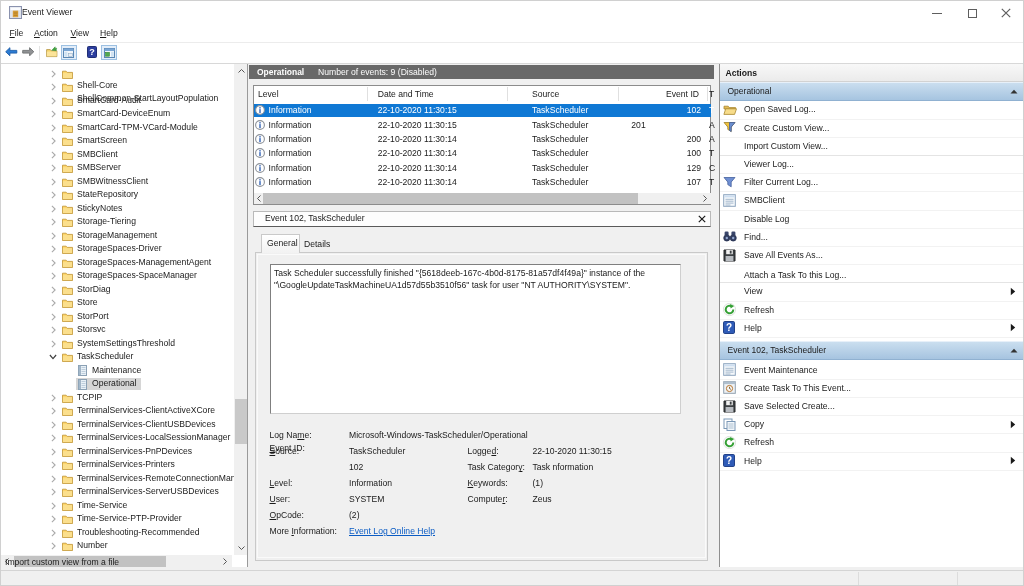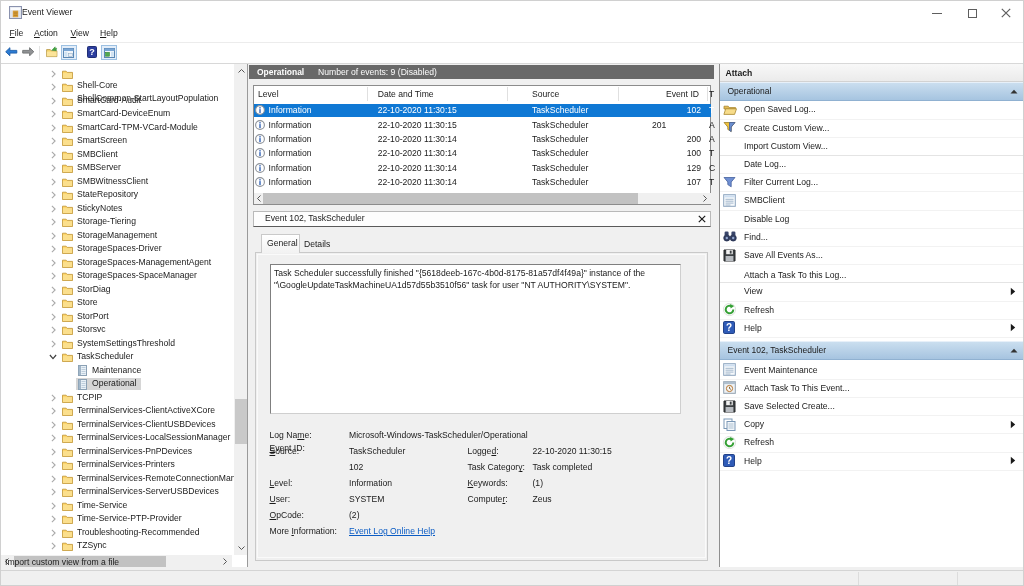--- a/index.html
+++ b/index.html
@@ -346,21 +346,21 @@
         <path d="M0.9 4.1 H10.1 V9.1 H0.9 Z" fill="#fbdf8d"></path>
       </svg>
 <div class="txt" style="left:76px;top:461.65px;line-height:13.5px">Troubleshooting-Recommended</div>
 <svg style="position:absolute;left:50px;top:478.0px" width="5" height="8" viewBox="0 0 5 8">
         <path d="M0.9 0.9 L4.1 4 L0.9 7.1" stroke="#a9a9a9" stroke-width="1.1" fill="none"></path>
       </svg>
 <svg style="position:absolute;left:61px;top:477.1px" width="11" height="10" viewBox="0 0 11 10">
         <path d="M0.5 2.2 H4.1 L5.2 3.4 H10.5 V9.5 H0.5 Z" fill="#ffd567" stroke="#c49b3f" stroke-width="0.9"></path>
         <path d="M0.9 4.1 H10.1 V9.1 H0.9 Z" fill="#fbdf8d"></path>
       </svg>
-<div class="txt" style="left:76px;top:475.15px;line-height:13.5px">TZSync</div>
+<div class="txt" style="left:76px;top:475.15px;line-height:13.5px">Number</div>
 <svg style="position:absolute;left:61px;top:490.15px" width="11" height="10" viewBox="0 0 11 10">
         <path d="M0.5 2.2 H4.1 L5.2 3.4 H10.5 V9.5 H0.5 Z" fill="#ffd567" stroke="#c49b3f" stroke-width="0.9"></path>
         <path d="M0.9 4.1 H10.1 V9.1 H0.9 Z" fill="#fbdf8d"></path>
       </svg>
 </div>
 <div class="abs" style="left:233px;top:63px;width:13px;height:491px;background:#f0f0f0"></div>
 <svg style="position:absolute;left:237px;top:68px" width="7" height="4" viewBox="0 0 7 4">
       <path d="M0.5 3.5 L3.5 0.5 L6.5 3.5" stroke="#555" stroke-width="1" fill="none"></path>
     </svg>
 <svg style="position:absolute;left:237px;top:545px" width="7" height="4" viewBox="0 0 7 4">
@@ -399,21 +399,21 @@
 <div class="txt" style="left:653px;top:102.30px;line-height:14.33px;width:47px;text-align:right;color:#fff">102</div>
 <div class="txt" style="left:708px;top:102.30px;line-height:14.33px;color:#fff">T</div>
 <div class="txt" style="left:531px;top:102.30px;line-height:14.33px;color:#fff">TaskScheduler</div>
 <svg style="position:absolute;left:253.5px;top:118.8px" width="10" height="10" viewBox="0 0 10 10">
       <circle cx="5" cy="5" r="4.4" fill="#fdfeff" stroke="#8d9299" stroke-width="1.1"></circle>
       <rect x="4.35" y="2.1" width="1.3" height="1.4" fill="#2456b0"></rect>
       <rect x="4.35" y="4.1" width="1.3" height="3.9" fill="#2456b0"></rect>
     </svg>
 <div class="txt" style="left:267.5px;top:116.63px;line-height:14.33px;color:#1a1a1a">Information</div>
 <div class="txt" style="left:376.7px;top:116.63px;line-height:14.33px;color:#1a1a1a">22-10-2020 11:30:15</div>
-<div class="txt" style="left:651px;top:116.63px;line-height:14.33px;width:47px;text-align:left;color:#1a1a1a">201</div>
+<div class="txt" style="left:614px;top:116.63px;line-height:14.33px;width:47px;text-align:center;color:#1a1a1a">201</div>
 <div class="txt" style="left:708px;top:116.63px;line-height:14.33px;color:#1a1a1a">A</div>
 <div class="txt" style="left:531px;top:116.63px;line-height:14.33px;color:#1a1a1a">TaskScheduler</div>
 <svg style="position:absolute;left:253.5px;top:133.12px" width="10" height="10" viewBox="0 0 10 10">
       <circle cx="5" cy="5" r="4.4" fill="#fdfeff" stroke="#8d9299" stroke-width="1.1"></circle>
       <rect x="4.35" y="2.1" width="1.3" height="1.4" fill="#2456b0"></rect>
       <rect x="4.35" y="4.1" width="1.3" height="3.9" fill="#2456b0"></rect>
     </svg>
 <div class="txt" style="left:267.5px;top:130.96px;line-height:14.33px;color:#1a1a1a">Information</div>
 <div class="txt" style="left:376.7px;top:130.96px;line-height:14.33px;color:#1a1a1a">22-10-2020 11:30:14</div>
 <div class="txt" style="left:653px;top:130.96px;line-height:14.33px;width:47px;text-align:right;color:#1a1a1a">200</div>
@@ -471,35 +471,35 @@
 <div class="txt" style="left:273px;top:265.5px;line-height:12.4px;white-space:normal;width:400px">Task Scheduler successfully finished "{5618deeb-167c-4b0d-8175-81a57df4f49a}" instance of the<br>"\GoogleUpdateTaskMachineUA1d57d55b3510f56" task for user "NT AUTHORITY\SYSTEM".</div>
 <div class="txt" style="left:268.5px;top:429.30px">Log Na<u>m</u>e:</div>
 <div class="txt" style="left:348px;top:429.30px">Microsoft-Windows-TaskScheduler/Operational</div>
 <div class="txt" style="left:268.5px;top:445.25px"><u>S</u>ource:</div>
 <div class="txt" style="left:348px;top:445.25px">TaskScheduler</div>
 <div class="txt" style="left:466.5px;top:445.25px">Logge<u>d</u>:</div>
 <div class="txt" style="left:531.5px;top:445.25px">22-10-2020 11:30:15</div>
 <div class="txt" style="left:268.5px;top:442px"><u>E</u>vent ID:</div>
 <div class="txt" style="left:348px;top:461.20px">102</div>
 <div class="txt" style="left:466.5px;top:461.20px">Task Categor<u>y</u>:</div>
-<div class="txt" style="left:531.5px;top:461.20px">Task completed</div>
+<div class="txt" style="left:531.5px;top:461.20px">Task nformation</div>
 <div class="txt" style="left:268.5px;top:477.15px"><u>L</u>evel:</div>
 <div class="txt" style="left:348px;top:477.15px">Information</div>
 <div class="txt" style="left:466.5px;top:477.15px"><u>K</u>eywords:</div>
 <div class="txt" style="left:531.5px;top:477.15px">(1)</div>
 <div class="txt" style="left:268.5px;top:493.10px"><u>U</u>ser:</div>
 <div class="txt" style="left:348px;top:493.10px">SYSTEM</div>
 <div class="txt" style="left:466.5px;top:493.10px">Compute<u>r</u>:</div>
 <div class="txt" style="left:531.5px;top:493.10px">Zeus</div>
 <div class="txt" style="left:268.5px;top:509.05px"><u>O</u>pCode:</div>
 <div class="txt" style="left:348px;top:509.05px">(2)</div>
 <div class="txt" style="left:268.5px;top:525.00px">More <u>I</u>nformation:</div>
 <div class="txt" style="left:348px;top:525.00px"><span style="color:#0b5cc4;text-decoration:underline">Event Log Online Help</span></div>
 <div class="abs" style="left:719px;top:63px;width:305px;height:18px;background:linear-gradient(#f8f8f8,#ebebeb);border-bottom:1px solid #d2d2d2"></div>
-<div class="txt" style="left:724.5px;top:63px;line-height:18px;font-weight:bold;font-size:8.6px">Attach</div>
+<div class="txt" style="left:724.5px;top:63px;line-height:18px;font-weight:bold;font-size:8.6px">Actions</div>
 <div class="abs" style="left:719px;top:81px;width:305px;height:19px;background:linear-gradient(#cadeef,#a6c4e0);border-top:1px solid #e7f0f9;border-bottom:1px solid #90b1d1"></div>
 <div class="txt" style="left:726.5px;top:81px;line-height:19px;font-size:8.5px">Operational</div>
 <svg style="position:absolute;left:1009px;top:88px" width="8" height="5" viewBox="0 0 8 5">
       <path d="M0.5 4.5 L4 0.8 L7.5 4.5 Z" fill="#333"></path>
     </svg>
 <div class="abs" style="left:719px;top:340px;width:305px;height:19px;background:linear-gradient(#cadeef,#a6c4e0);border-top:1px solid #e7f0f9;border-bottom:1px solid #90b1d1"></div>
 <div class="txt" style="left:726.5px;top:340px;line-height:19px;font-size:8.5px">Event 102, TaskScheduler</div>
 <svg style="position:absolute;left:1009px;top:347px" width="8" height="5" viewBox="0 0 8 5">
       <path d="M0.5 4.5 L4 0.8 L7.5 4.5 Z" fill="#333"></path>
     </svg>
@@ -511,21 +511,21 @@
 <div class="abs" style="left:719px;top:117.60px;width:305px;height:1px;background:#f2f2f2"></div>
 <svg style="position:absolute;left:722px;top:120.2px" width="13" height="13" viewBox="0 0 13 13">
       <path d="M1 1.5 H12 L8.2 6 V10.5 L4.8 8.4 V6 Z" fill="#f0c23c" stroke="#9c7f2a" stroke-width="0.8"></path>
       <path d="M6.5 1.5 H12 L8.2 6 V10.5 L6.5 9.5 Z" fill="#6b8fd0" stroke="#44609c" stroke-width="0.8"></path>
     </svg>
 <div class="txt" style="left:743px;top:117.60px;line-height:18.20px">Create Custom View...</div>
 <div class="abs" style="left:719px;top:135.80px;width:305px;height:1px;background:#f2f2f2"></div>
 <div class="txt" style="left:743px;top:135.80px;line-height:18.20px">Import Custom View...</div>
 <div class="abs" style="left:719px;top:154.00px;width:305px;height:1px;background:#f2f2f2"></div>
 <div class="abs" style="left:719px;top:154.00px;width:305px;height:1px;background:#e4e4e4"></div>
-<div class="txt" style="left:743px;top:154.00px;line-height:18.20px">Date Log...</div>
+<div class="txt" style="left:743px;top:154.00px;line-height:18.20px">Viewer Log...</div>
 <div class="abs" style="left:719px;top:172.20px;width:305px;height:1px;background:#f2f2f2"></div>
 <svg style="position:absolute;left:722px;top:174.8px" width="13" height="13" viewBox="0 0 13 13">
       <path d="M1 1.5 H12 L8.2 6 V10.8 L4.8 8.6 V6 Z" fill="#6f8fd2" stroke="#44609c" stroke-width="0.8"></path>
     </svg>
 <div class="txt" style="left:743px;top:172.20px;line-height:18.20px">Filter Current Log...</div>
 <div class="abs" style="left:719px;top:190.40px;width:305px;height:1px;background:#f2f2f2"></div>
 <svg style="position:absolute;left:722px;top:193.0px" width="13" height="13" viewBox="0 0 13 13">
       <rect x="0.7" y="0.7" width="11.6" height="11.6" fill="#f6f9fc" stroke="#8ba3bd"></rect>
       <rect x="1.4" y="1.4" width="10.2" height="2" fill="#cddef0"></rect>
       <path d="M2.5 5.3 h8 M2.5 7.2 h8 M2.5 9.1 h8 M2.5 11 h5" stroke="#9ab0c6" stroke-width="0.9"></path>
@@ -583,21 +583,21 @@
       <path d="M2.5 5.3 h8 M2.5 7.2 h8 M2.5 9.1 h8 M2.5 11 h5" stroke="#9ab0c6" stroke-width="0.9"></path>
     </svg>
 <div class="txt" style="left:743px;top:359.50px;line-height:18.20px">Event Maintenance</div>
 <div class="abs" style="left:719px;top:377.70px;width:305px;height:1px;background:#f2f2f2"></div>
 <svg style="position:absolute;left:722px;top:380.3px" width="13" height="13" viewBox="0 0 13 13">
       <rect x="0.7" y="0.7" width="11.6" height="11.6" fill="#eef2f6" stroke="#90a0ae"></rect>
       <rect x="0.7" y="0.7" width="11.6" height="2.4" fill="#aebecd"></rect>
       <circle cx="6.5" cy="7.5" r="3.1" fill="#f4f6f8" stroke="#b8742c" stroke-width="1"></circle>
       <path d="M6.5 5.8 V7.5 L8 8.4" stroke="#7c5a21" stroke-width="0.9" fill="none"></path>
     </svg>
-<div class="txt" style="left:743px;top:377.70px;line-height:18.20px">Attach Task To This Event...</div>
+<div class="txt" style="left:743px;top:377.70px;line-height:18.20px">Create Task To This Event...</div>
 <div class="abs" style="left:719px;top:395.90px;width:305px;height:1px;background:#f2f2f2"></div>
 <svg style="position:absolute;left:722px;top:398.5px" width="13" height="13" viewBox="0 0 13 13">
       <path d="M1 1 H12 V12 H1 Z" fill="#3c4043" stroke="#26282a"></path>
       <rect x="3.2" y="1" width="6.6" height="4.2" fill="#f2f2f2"></rect>
       <rect x="6.8" y="1.6" width="1.8" height="3" fill="#3c4043"></rect>
       <rect x="2.6" y="7" width="7.8" height="5" fill="#b9bdc2"></rect>
     </svg>
 <div class="txt" style="left:743px;top:395.90px;line-height:18.20px">Save Selected Create...</div>
 <div class="abs" style="left:719px;top:414.10px;width:305px;height:1px;background:#f2f2f2"></div>
 <svg style="position:absolute;left:722px;top:416.7px" width="13" height="13" viewBox="0 0 13 13">

